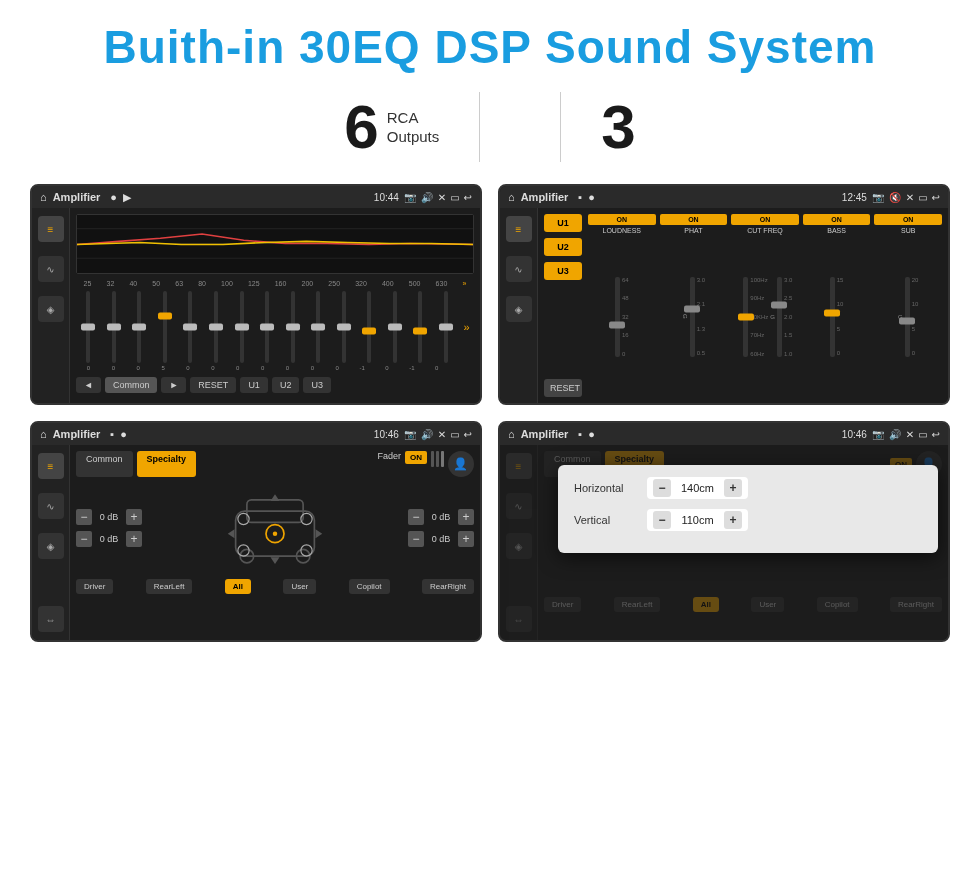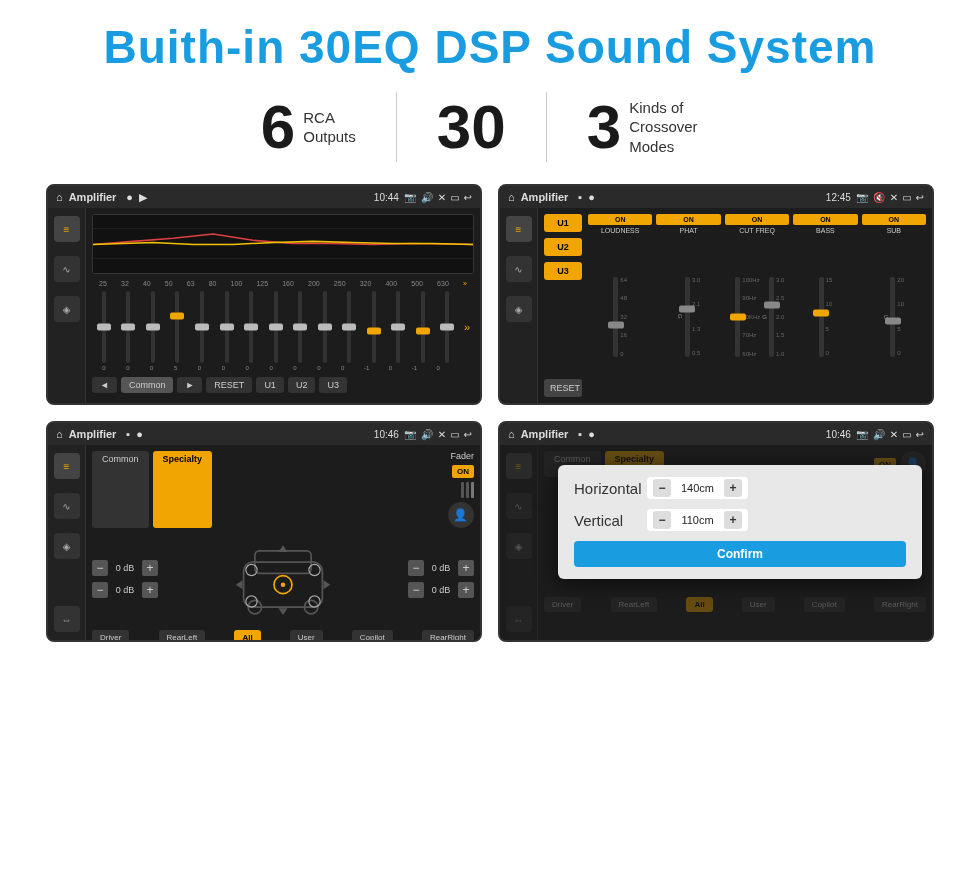--- a/index.html
+++ b/index.html
@@ -6,21 +6,21 @@
     body {
       width: 980px;
       height: 881px;
       background: #ffffff;
       font-family: Arial, sans-serif;
       overflow: hidden;
     }
 
     .page-wrapper {
       width: 980px;
-      padding: 20px 46px;
+      padding: 20px 30px;
     }
 
     
     .main-title {
       text-align: center;
       font-size: 46px;
       font-weight: 900;
       color: #1a9de0;
       margin-bottom: 18px;
       letter-spacing: 1px;
@@ -314,21 +314,21 @@
       text-align: center;
       margin-bottom: 12px;
     }
     .dialog-row {
       display: flex;
       align-items: center;
       margin-bottom: 10px;
       gap: 8px;
     }
     .dialog-row-label {
-      font-size: 15px;
+      font-size: 11px;
       color: #333;
       width: 65px;
     }
     .dialog-stepper {
       display: flex;
       align-items: center;
       gap: 4px;
       background: #fff;
       border-radius: 4px;
       padding: 2px 6px;
@@ -379,26 +379,24 @@
 
   <h1 class="main-title">Buith-in 30EQ DSP Sound System</h1>
 
   <div class="stats-row">
     <div class="stat-item">
       <span class="stat-number">6</span>
       <span class="stat-label">RCA<br>Outputs</span>
     </div>
     <div class="stat-divider"></div>
     <div class="stat-item">
-      <span class="stat-number">30</span>
     </div>
     <div class="stat-divider"></div>
     <div class="stat-item">
       <span class="stat-number">3</span>
-      <span class="stat-label">Kinds of<br>Crossover Modes</span>
     </div>
   </div>
 
   <div class="screens-grid">
 
     <div class="screen-card">
       <div class="status-bar">
         <span class="status-icon">⌂</span>
         <span class="status-app">Amplifier</span>
         <span class="status-icon">●</span>
@@ -718,21 +716,21 @@
           <div class="sidebar-btn active">≡</div>
           <div class="sidebar-btn">∿</div>
           <div class="sidebar-btn">◈</div>
           <div class="sidebar-btn" style="margin-top:auto;">⇔</div>
         </div>
         <div class="fader-content" style="flex:1;background:#1c1c1c;padding:6px;">
 
           <div class="fader-tabs">
             <div class="fader-tab">Common</div>
             <div class="fader-tab active">Specialty</div>
-            <div style="margin-left:auto;display:flex;align-items:flex-end;gap:4px;flex-direction:column;">
+            <div style="margin-left:auto;display:flex;align-items:flex-start;gap:4px;">
               <span style="font-size:9px;color:#ccc;">Fader</span>
               <span style="background:#f0a500;color:#000;font-size:8px;font-weight:bold;padding:2px 5px;border-radius:2px;">ON</span>
               <div style="display:flex;gap:2px;">
                 <div style="width:3px;height:16px;background:#555;border-radius:1px;"></div>
                 <div style="width:3px;height:16px;background:#555;border-radius:1px;"></div>
                 <div style="width:3px;height:16px;background:#777;border-radius:1px;"></div>
               </div>
               <div style="width:26px;height:26px;background:#333;border-radius:50%;display:flex;align-items:center;justify-content:center;font-size:12px;color:#aaa;">👤</div>
             </div>
           </div>
@@ -860,20 +858,19 @@
 
             <div class="dialog-row">
               <span class="dialog-row-label">Vertical</span>
               <div class="dialog-stepper">
                 <div class="dialog-step-btn">−</div>
                 <span class="dialog-step-val">110cm</span>
                 <div class="dialog-step-btn">+</div>
               </div>
             </div>
 
-            <div class="dialog-confirm-btn">Confirm</div>
           </div>
         </div>
       </div>
     </div>
 
   </div>
 </div>
 
 </body></html>

